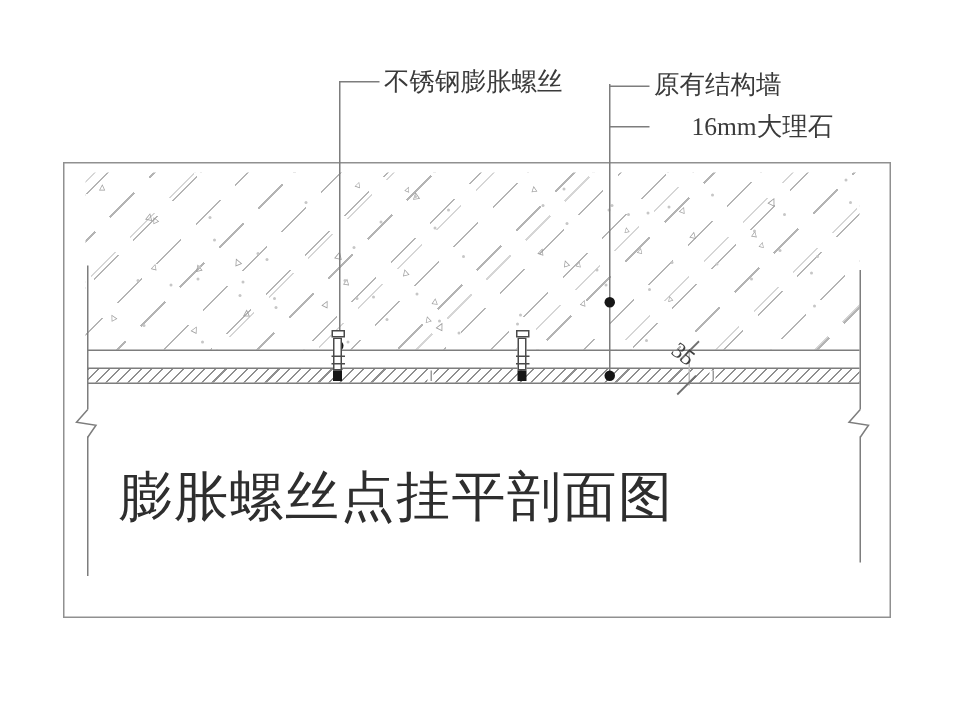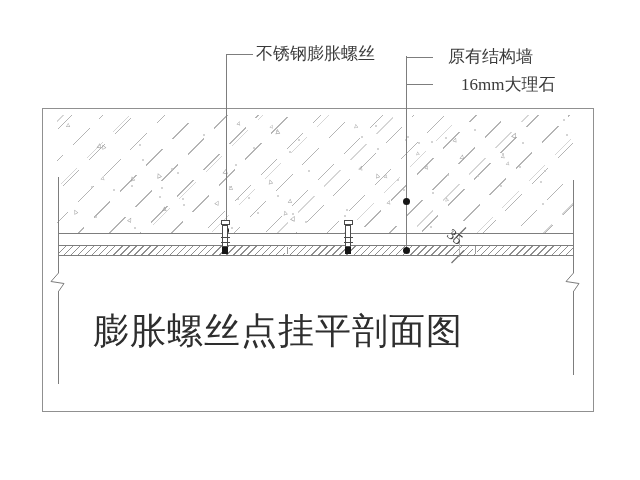--- a/index.html
+++ b/index.html
@@ -26,21 +26,21 @@
   .dot{position:absolute;width:7px;height:7px;border-radius:50%;background:var(--solid,#161616);}
   .screw{position:absolute;width:11px;height:35px;}
   .screw-cap{position:absolute;left:1px;top:0;width:7px;height:3px;border:1px solid #4a4a4a;background:#fff;}
   .screw-body{position:absolute;left:2px;top:5px;width:4px;height:20px;border:1px solid #4a4a4a;background:#fff;}
   .screw-line1{position:absolute;left:1px;top:17px;width:9px;height:1px;background:#4a4a4a;}
   .screw-line2{position:absolute;left:1px;top:22px;width:9px;height:1px;background:#4a4a4a;}
   .screw-tip{position:absolute;left:2px;top:27px;width:6px;height:7px;background:var(--solid,#161616);}
   .callout{position:absolute;font-size:17px;color:var(--text,#3a3a3a);line-height:1;white-space:nowrap;}
   .dim-text{position:absolute;left:446px;top:233px;width:26px;font-size:15px;color:#3f3f3f;
     transform:rotate(38deg);transform-origin:50% 50%;line-height:1;}
-  .title{position:absolute;left:42px;top:312px;width:472px;text-align:center;font-size:36px;
+  .title{position:absolute;left:28px;top:312px;width:472px;text-align:center;font-size:36px;
     color:#2e2e2e;line-height:1.1;letter-spacing:1px;}
   svg.overlay{position:absolute;left:0;top:0;pointer-events:none;}
 </style>
 </head>
 <body>
 
 <div class="canvas">
 
   <div class="drawing-border"></div>
 
@@ -176,21 +176,21 @@
   </div>
 
   <svg class="overlay" width="640" height="480" viewBox="0 0 640 480">
     <polyline points="58.5,273 51,281.5 64,283.5 58.5,291.5" fill="none" stroke="#7d7d7d" stroke-width="1"></polyline>
     <polyline points="573.5,273 566,281.5 579,283.5 573.5,291.5" fill="none" stroke="#7d7d7d" stroke-width="1"></polyline>
     <line x1="459.5" y1="233" x2="459.5" y2="257" stroke="#bbbbbb" stroke-width="1"></line>
     <line x1="453.5" y1="240" x2="466" y2="227.5" stroke="#6f6f6f" stroke-width="1.2"></line>
     <line x1="451.5" y1="263" x2="464" y2="250.5" stroke="#6f6f6f" stroke-width="1.2"></line>
   </svg>
 
-  <div class="callout" style="left:256px;top:46px;font-family:Liberation Mono, monospace;">不锈钢膨胀螺丝</div>
-  <div class="callout" style="left:436px;top:48px;margin-left:12px;">原有结构墙</div>
+  <div class="callout" style="left:256px;top:46px;">不锈钢膨胀螺丝</div>
+  <div class="callout" style="left:436px;top:48px;">原有结构墙</div>
   <div class="callout" style="left:436px;top:76px;margin-left:25px;">16mm大理石</div>
 
   <div class="dim-text">35</div>
 
   <div class="title">膨胀螺丝点挂平剖面图</div>
 
 </div>
 
 </body></html>

